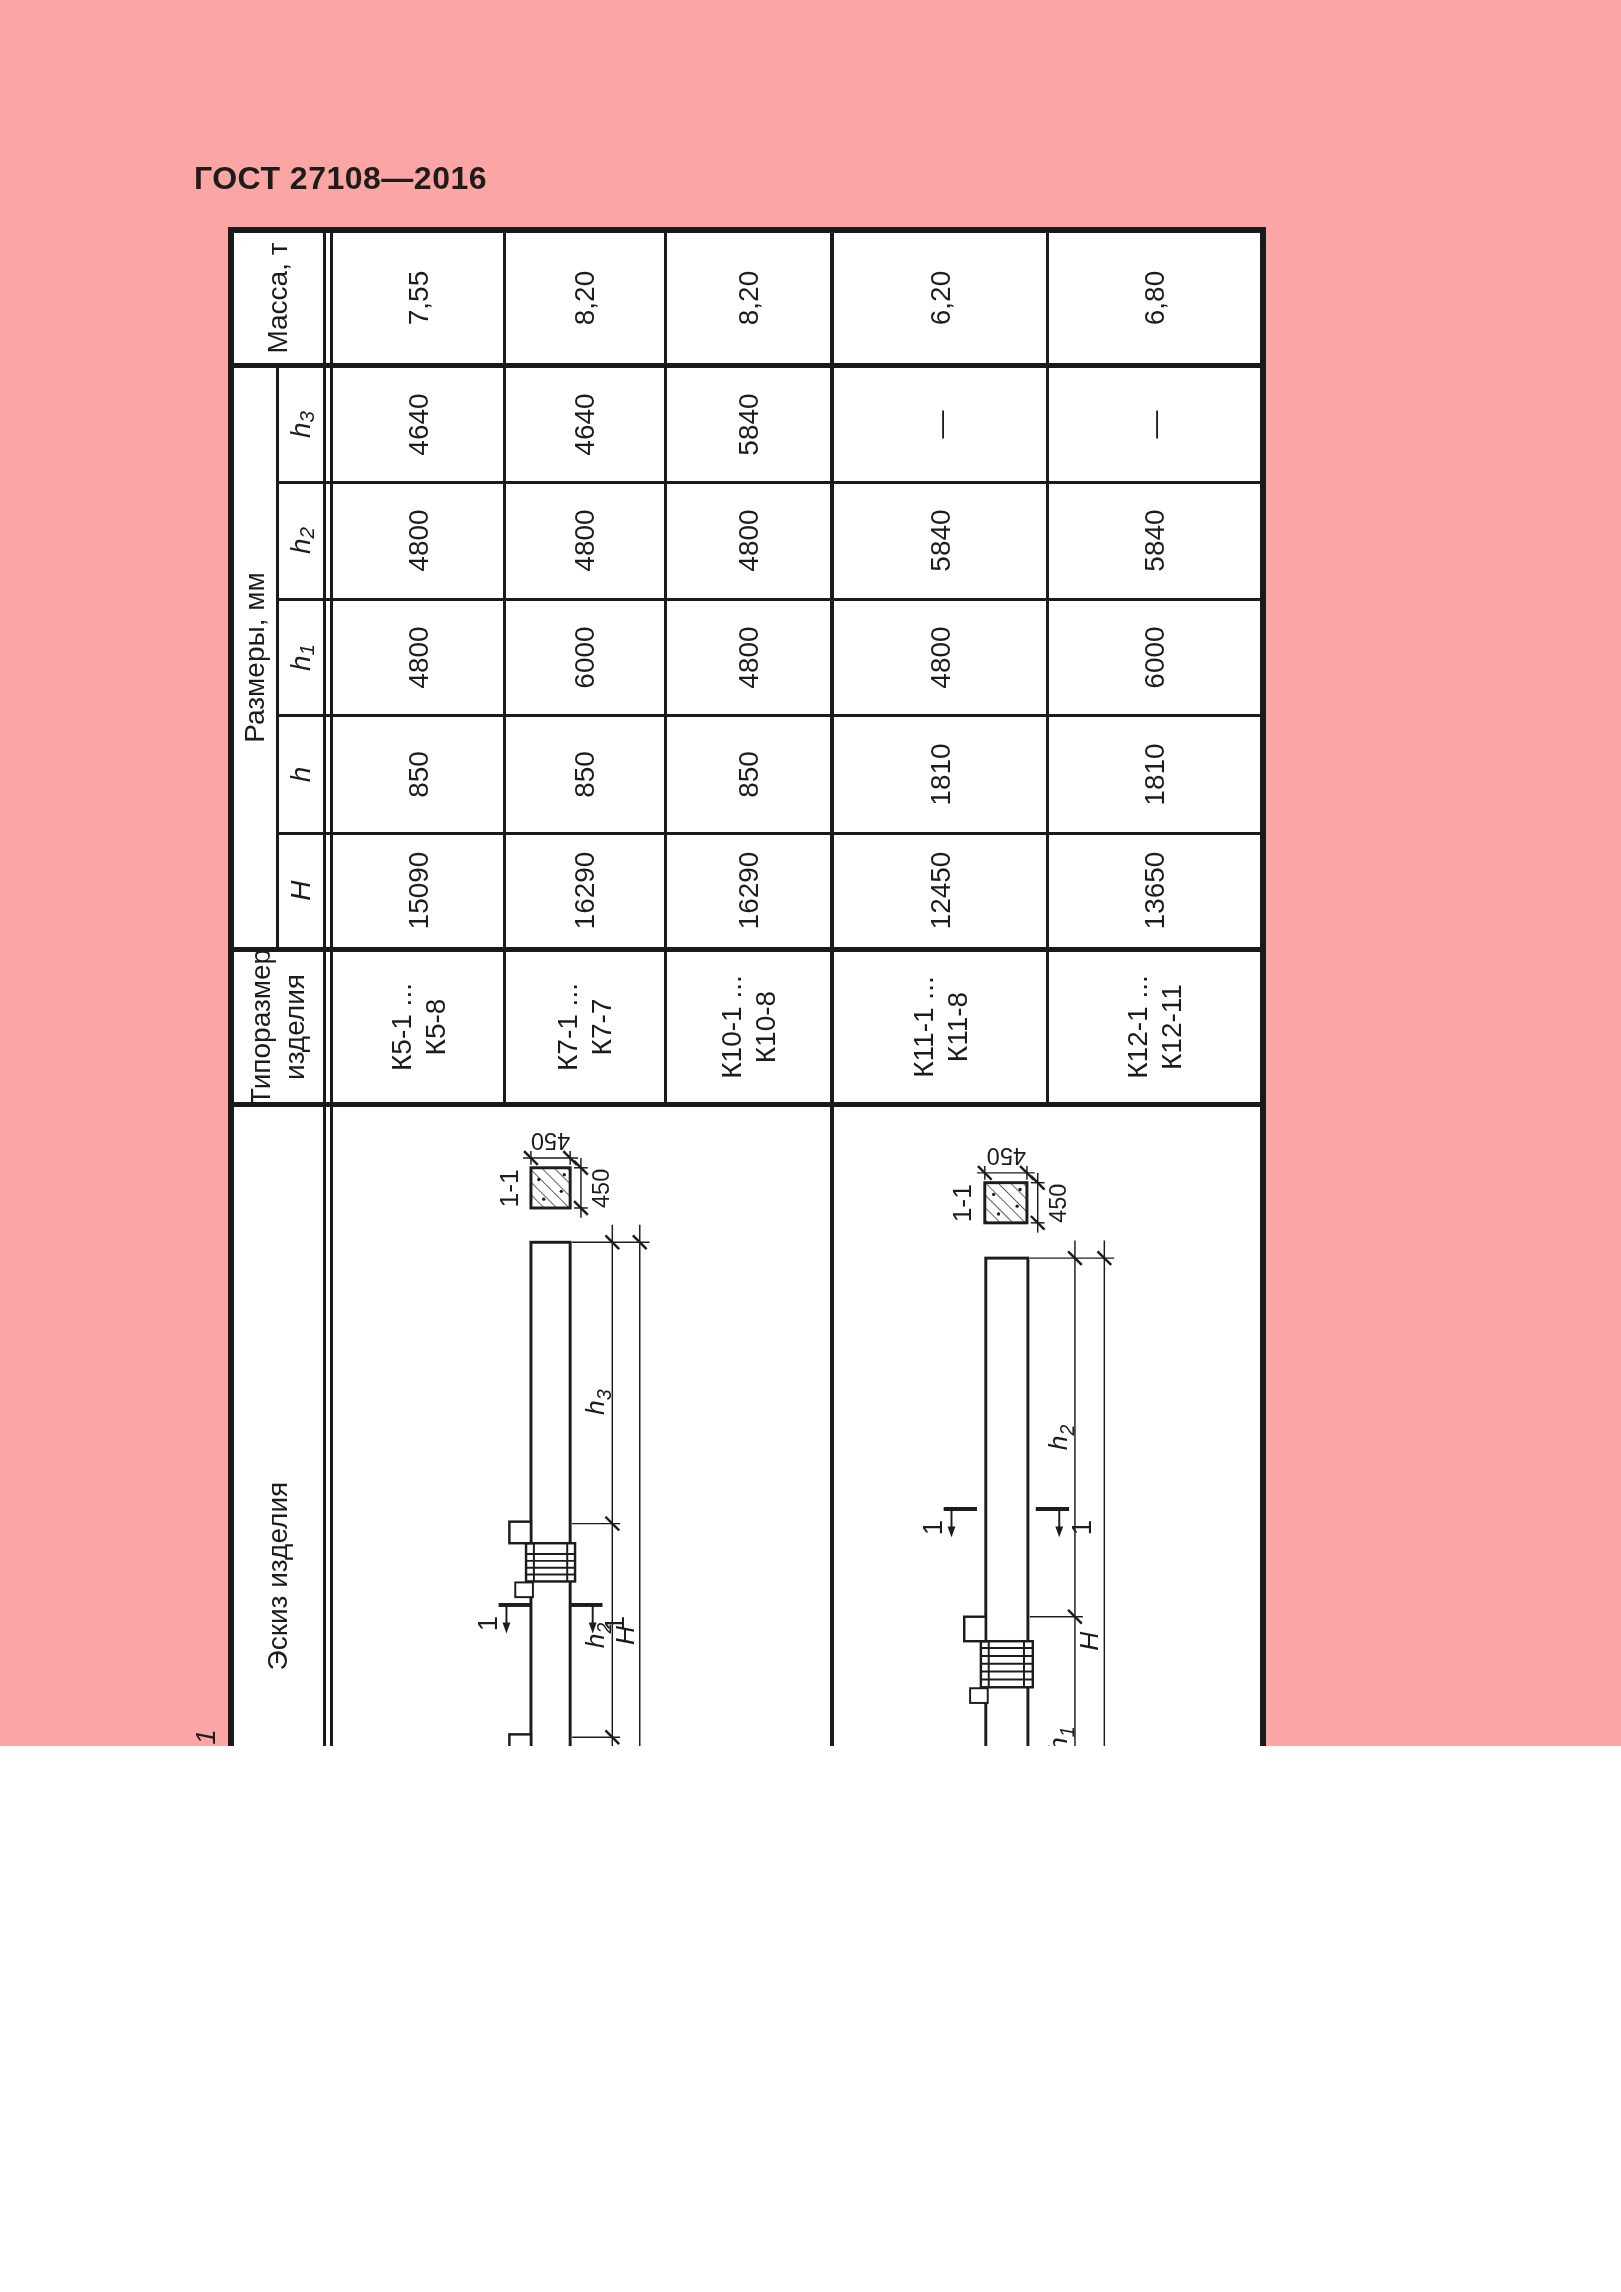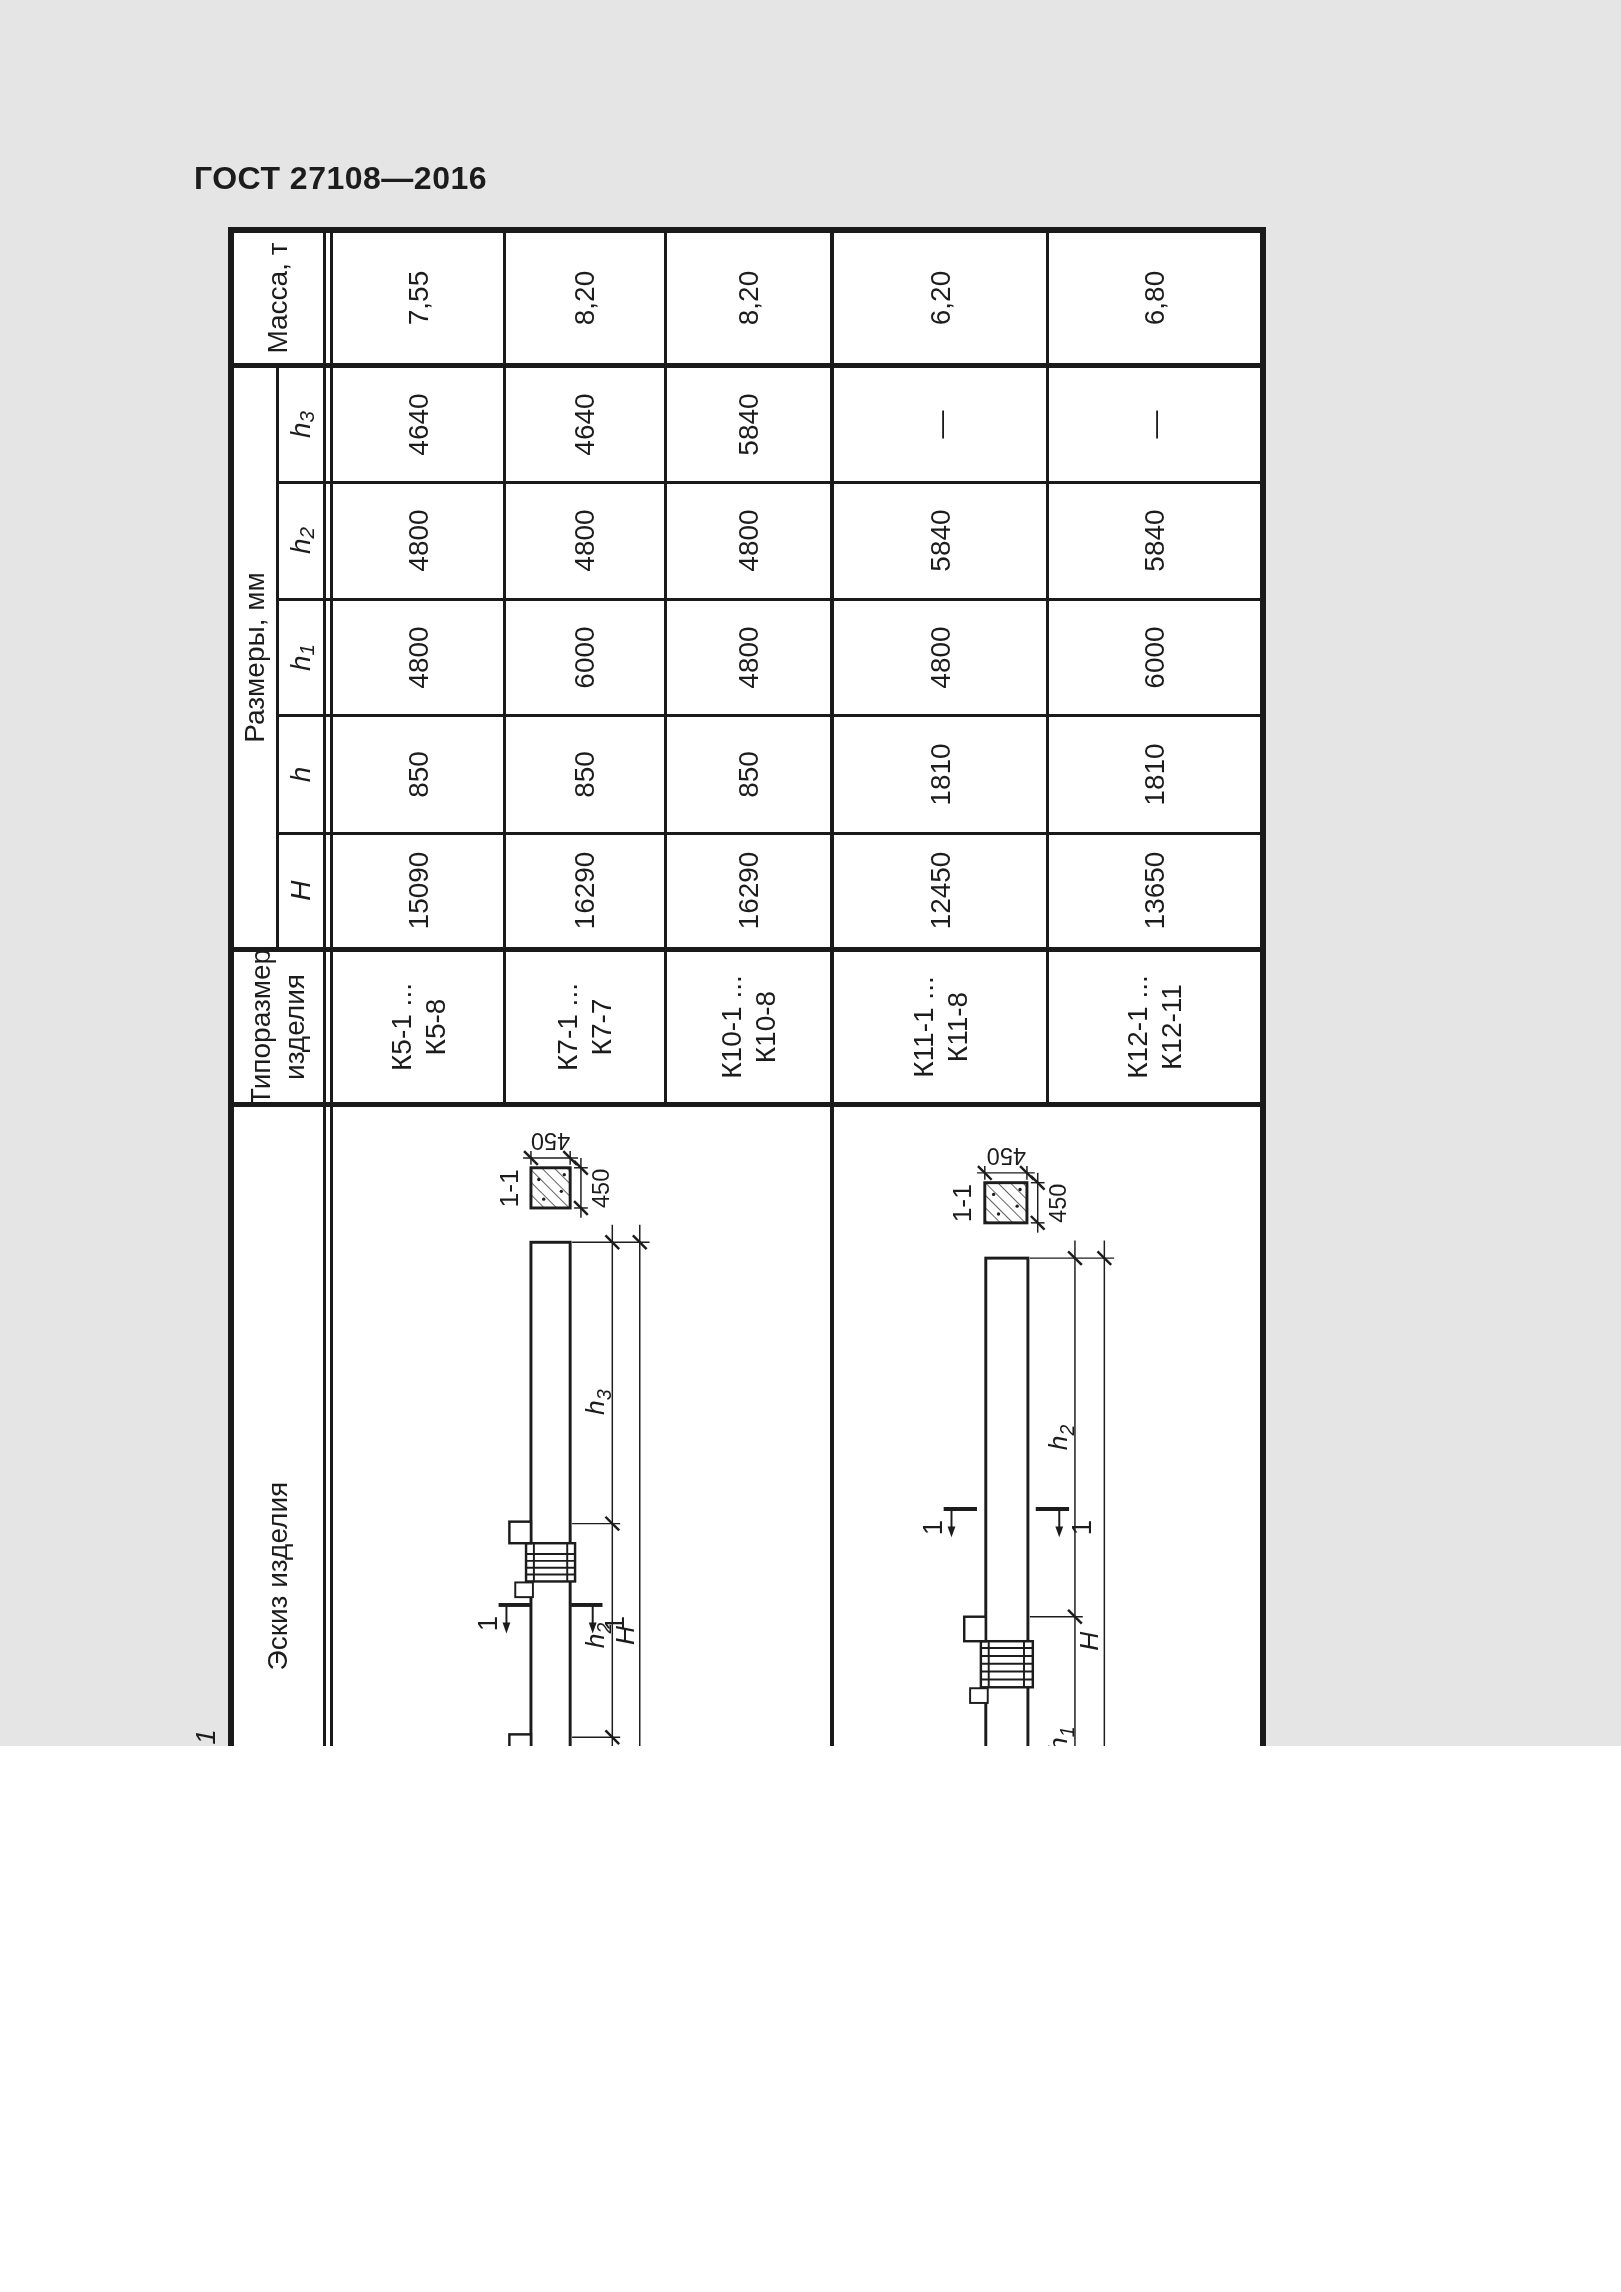--- a/index.html
+++ b/index.html
@@ -1,16 +1,16 @@
 <!DOCTYPE html>
 <html><head>
 <meta charset="utf-8">
 <style>
   html,body{margin:0;padding:0;background:#ffffff;}
-  .page{position:relative;width:1621px;height:1746px;background:#e5e5e5;overflow:hidden;
+  .page{position:relative;width:1621px;height:1746px;background:#fca5a5;overflow:hidden;
         font-family:"Liberation Sans", sans-serif;color:#1c1c1c;}
   .doc-header{position:absolute;left:194px;top:160px;font-size:32px;font-weight:bold;letter-spacing:0.5px;}
   .page-number{position:absolute;left:194px;top:2060px;font-size:30px;}
   .caption-rot{position:absolute;left:190px;top:1473px;width:578px;height:35px;
         transform-origin:0 0;transform:rotate(-90deg) translateX(-578px);
         font-size:28px;font-style:italic;white-space:nowrap;}
   .table-rot{position:absolute;left:228px;top:227px;width:1824px;height:1038px;
         transform-origin:0 0;transform:rotate(-90deg) translateX(-1824px);}
   .ltable{position:absolute;left:0;top:0;width:1824px;height:1038px;background:#fff;}
   .ln{position:absolute;background:#1a1a1a;}

